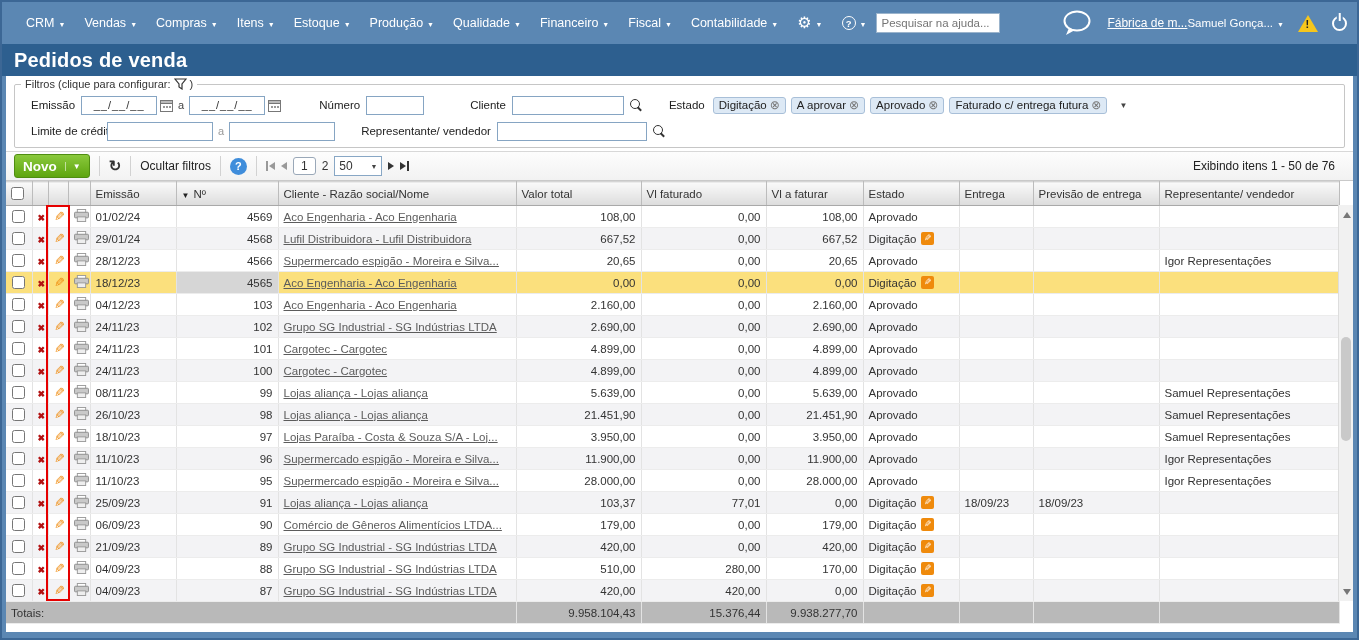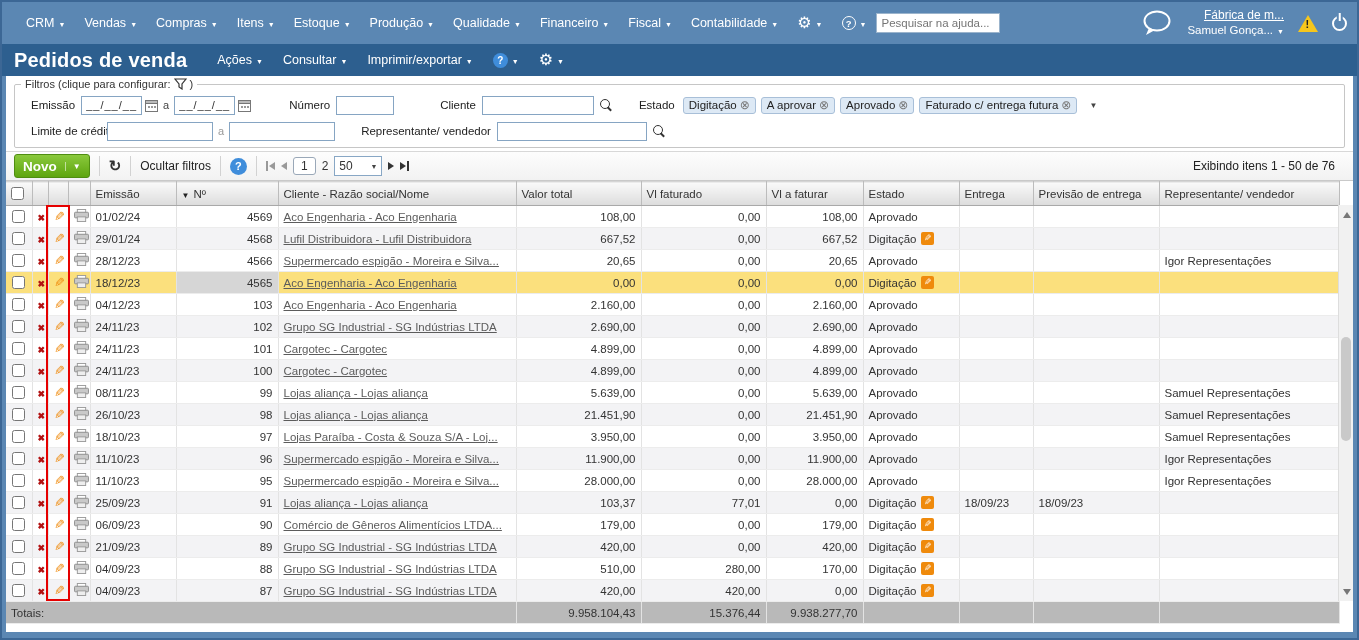--- a/index.html
+++ b/index.html
@@ -30,21 +30,21 @@
   .caret{ font-size:7px; line-height:1; position:relative; top:1px;}
   .caret::before{ content:"▼"; }
   .gear{ font-size:16px; line-height:1;}
   .gear::before{ content:"⚙"; }
   .qmark-outline{ width:14px; height:14px; border:1.5px solid #fff; border-radius:50%; display:inline-flex; align-items:center; justify-content:center; font-size:9.5px; font-weight:bold;}
   .qmark-outline::before{ content:"?"; }
   .nav-search{ margin-left:10px; }
   .nav-search input{ width:124px; height:20px; border:1px solid #9bb4cc; font-size:11.5px; padding:4px 4px; color:#555; font-family:"Liberation Sans",sans-serif;}
   .topnav-right{ margin-left:auto; display:flex; align-items:center; gap:14px; }
   .chat-icon svg{ display:block; }
-  .account{ display:flex; flex-direction:column; align-items:flex-end; line-height:1.25; }
+  .account{ display:flex; flex-direction:row; align-items:flex-end; line-height:1.25; }
   .account-link{ color:#fff; text-decoration:underline; font-size:12px; cursor:pointer;}
   .account-user{ display:flex; align-items:center; gap:4px; font-size:11.5px; cursor:pointer;}
   .warn-tri{ width:0; height:0; border-left:10px solid transparent; border-right:10px solid transparent; border-bottom:17px solid #f6c61c; position:relative; }
   .warn-tri::after{ content:"!"; position:absolute; left:-2.5px; top:3px; color:#222; font-weight:bold; font-size:11px;}
   .power-icon{ width:15px; height:15px; border:2.5px solid #fff; border-radius:50%; position:relative; }
   .power-icon::after{ content:""; position:absolute; width:2.5px; height:8px; background:#fff; left:50%; transform:translateX(-50%); top:-5px; box-shadow:0 0 0 2px var(--topnav_bg); }
   
   .titlebar{ height:32px; background:var(--titlebar_bg); color:#fff; display:flex; align-items:center; padding:0 12px; flex:0 0 auto; }
   .page-title{ font-size:20px; font-weight:bold; letter-spacing:.2px; }
   .tb-menus{ display:flex; align-items:center; gap:20px; margin-left:30px; }
@@ -53,21 +53,21 @@
   .qmark-solid::before{ content:"?"; }
   
   .content{ flex:1; background:#fff; margin:0 4px; overflow:hidden; display:flex; flex-direction:column; }
   
   fieldset.filters{ margin:2px 8px 3px 8px; border:1px solid #c6c6c6; border-radius:2px; padding:1px 22px 4px 6px; }
   fieldset.filters legend{ font-size:11px; color:#333; padding:0 4px; display:flex; align-items:center; gap:3px; }
   .funnel svg{ display:block; }
   .f-row{ display:flex; align-items:center; min-height:24px; margin-top:2px; }
   .f-label{ font-size:11.5px; color:#222; white-space:nowrap; }
   .filters input[type="text"]{ height:19px; border:1px solid #86a5c3; font-size:11px; padding:0 3px; color:#333; font-family:"Liberation Sans",sans-serif;}
-  .date-input{ width:61px; text-align:center; letter-spacing:1px; }
+  .date-input{ width:76px; text-align:center; letter-spacing:1px; }
   .cal-icon{ margin-left:3px; display:inline-block; }
   .cal-icon svg{ display:block; }
   .a-sep{ margin:0 5px; font-size:11px; color:#444; }
   .mag-icon{ width:14px; height:14px; position:relative; display:inline-block; margin-left:5px; cursor:pointer;}
   .mag-icon::before{ content:""; position:absolute; width:8px; height:8px; border:1.5px solid #333; border-radius:50%; left:1px; top:1px; }
   .mag-icon::after{ content:""; position:absolute; width:5px; height:1.8px; background:#333; transform:rotate(45deg); left:8px; top:10px; }
   .chips{ display:flex; align-items:center; gap:5px; margin-left:8px; }
   .chip{ background:var(--chip_bg); border:1px solid #a8bfd8; border-radius:3px; padding:1.5px 5px; font-size:11.5px; color:#222; display:flex; align-items:center; gap:3px; white-space:nowrap; cursor:default;}
   .chip-x{ color:#777; font-size:12px; line-height:1; cursor:pointer;}
   .chip-x::before{ content:"⊗"; }
@@ -216,42 +216,20 @@
             <span class="caret"></span>
           </span>
       </span>
       <span class="warn-tri"></span>
       <span class="power-icon"></span>
     </div>
   </div>
 
   <div class="titlebar">
     <span class="page-title">Pedidos de venda</span>
-    <div class="tb-menus">
-      <span class="tb-menu">
-          <span>Ações</span>
-          <span class="caret"></span>
-        </span>
-      <span class="tb-menu">
-          <span>Consultar</span>
-          <span class="caret"></span>
-        </span>
-      <span class="tb-menu">
-          <span>Imprimir/exportar</span>
-          <span class="caret"></span>
-        </span>
-      <span class="tb-menu">
-          <span class="qmark-solid"></span>
-          <span class="caret"></span>
-        </span>
-      <span class="tb-menu">
-          <span class="gear"></span>
-          <span class="caret"></span>
-        </span>
-    </div>
   </div>
 
   <div class="content">
 
     <fieldset class="filters">
       <legend>
         <span>Filtros (clique para configurar:</span>
         <span class="funnel">
           <svg width="13" height="12" viewBox="0 0 13 12">
               <path d="M1 1 H12 L8 6 V11 L5 9 V6 Z" fill="none" stroke="#333" stroke-width="1.2"></path>

